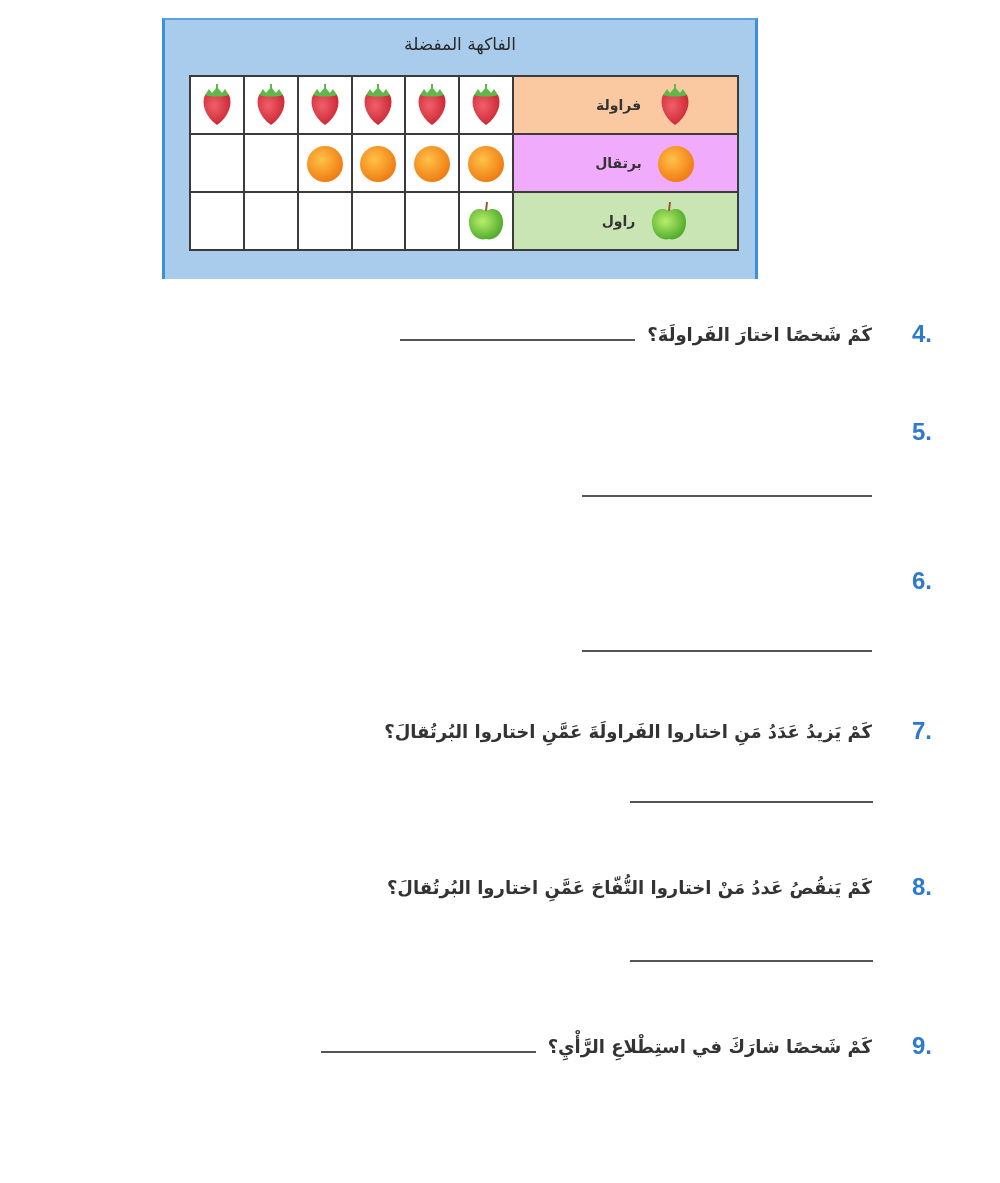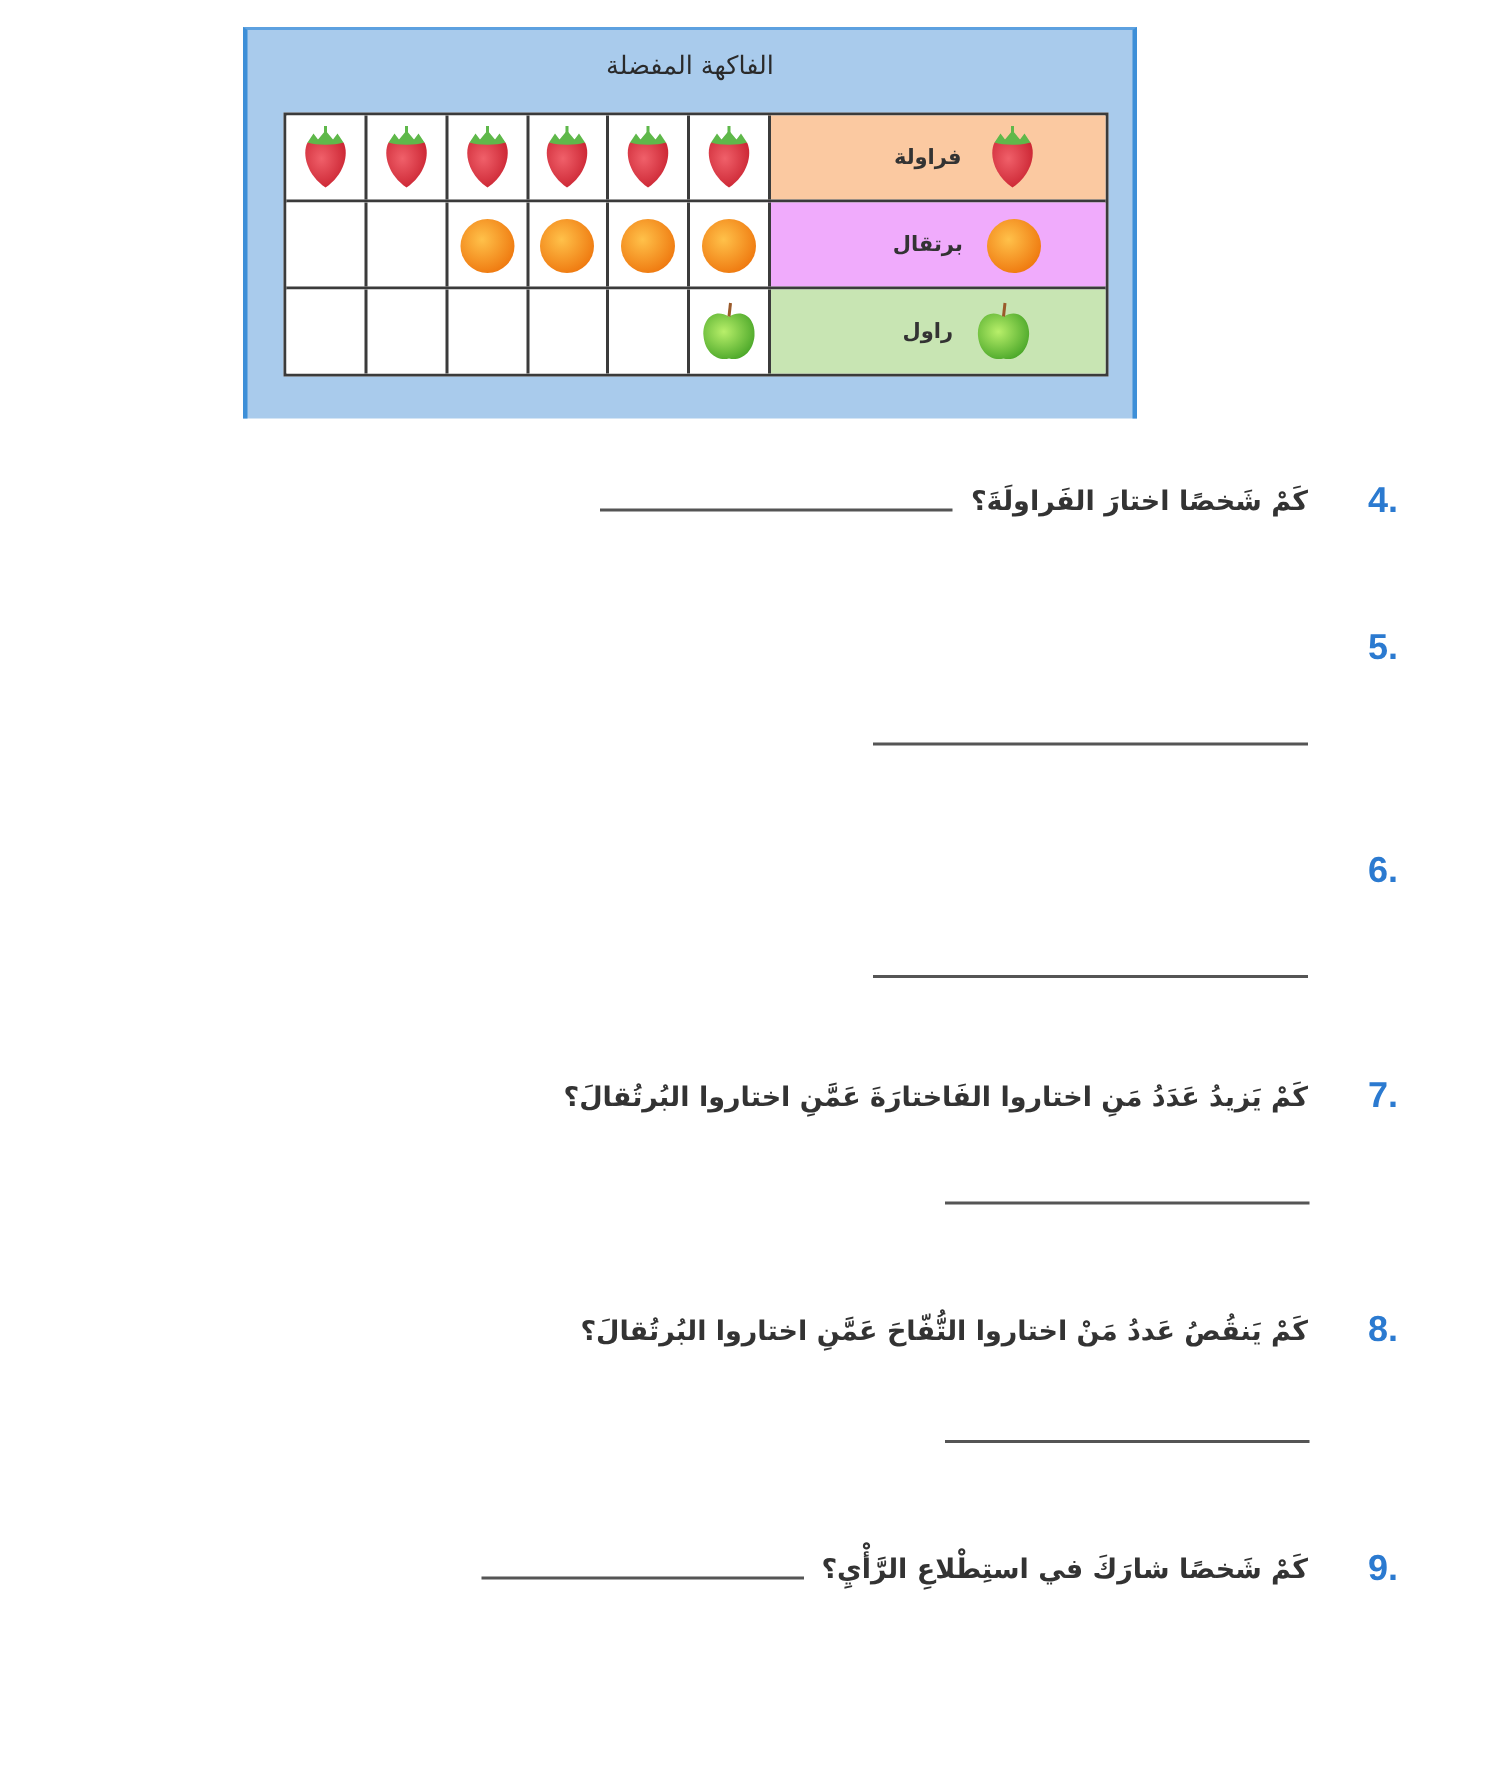--- a/index.html
+++ b/index.html
@@ -177,21 +177,21 @@
   </div>
   <div class="line-blank" style="left:582px; width:290px; top:495px"></div>
 
   <div class="q" style="top:567px">
     <span class="q-num">6.</span>
   </div>
   <div class="line-blank" style="left:582px; width:290px; top:650px"></div>
 
   <div class="q" style="top:717px">
     <span class="q-num">7.</span>
-    <span class="q-text">كَمْ يَزيدُ عَدَدُ مَنِ اختاروا الفَاختارَةَ عَمَّنِ اختاروا البُرتُقالَ؟</span>
+    <span class="q-text">كَمْ يَزيدُ عَدَدُ مَنِ اختاروا الفَراولَةَ عَمَّنِ اختاروا البُرتُقالَ؟</span>
   </div>
   <div class="line-blank" style="left:630px; width:243px; top:801px"></div>
 
   <div class="q" style="top:873px">
     <span class="q-num">8.</span>
     <span class="q-text">كَمْ يَنقُصُ عَددُ مَنْ اختاروا التُّفّاحَ عَمَّنِ اختاروا البُرتُقالَ؟</span>
   </div>
   <div class="line-blank" style="left:630px; width:243px; top:960px"></div>
 
   <div class="q" style="top:1032px">

